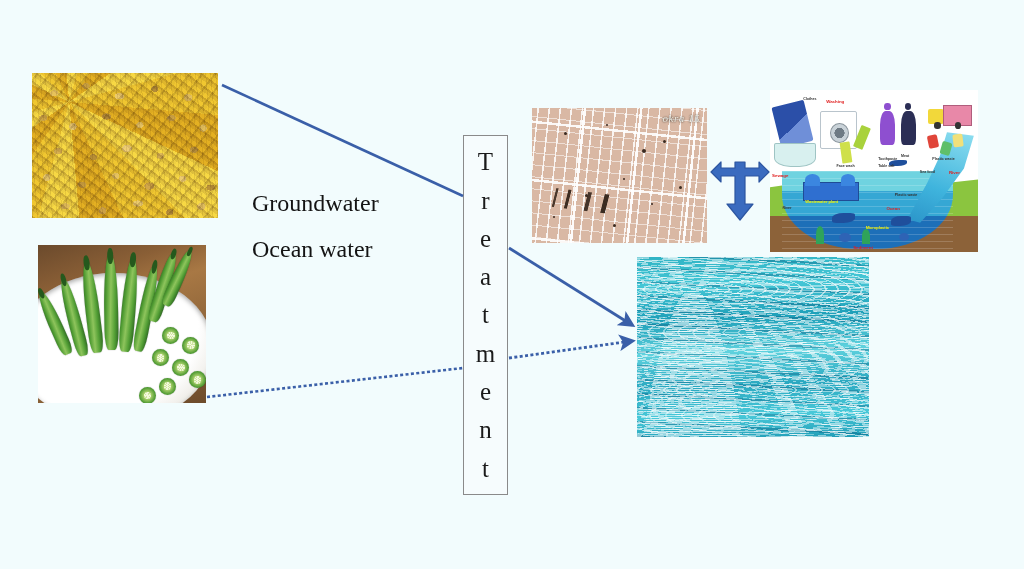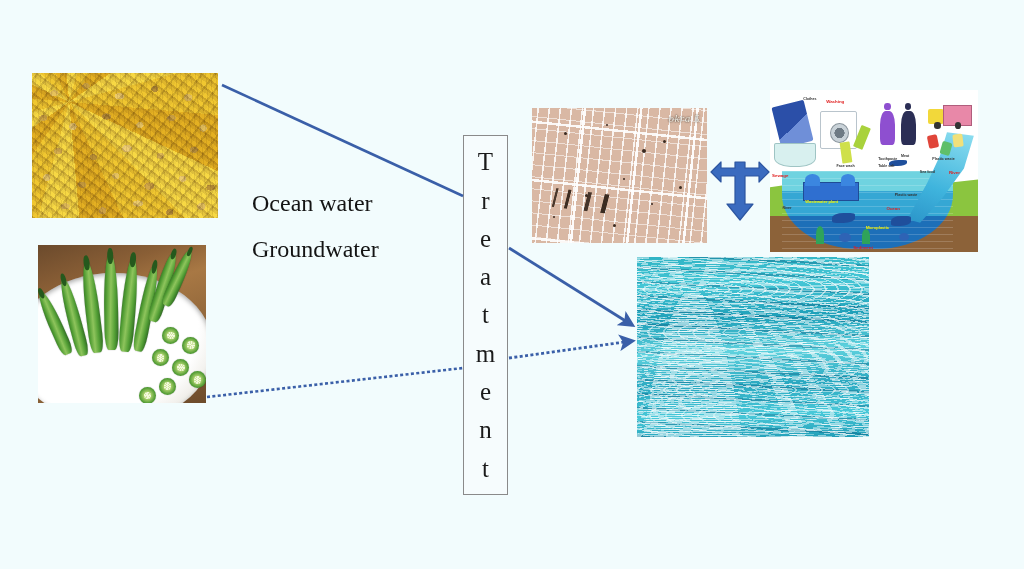--- a/index.html
+++ b/index.html
@@ -244,22 +244,22 @@
     <div class="slice" style="left:74%;top:52%;"></div>
     <div class="slice" style="left:86%;top:58%;"></div>
     <div class="slice" style="left:68%;top:66%;"></div>
     <div class="slice" style="left:80%;top:72%;"></div>
     <div class="slice" style="left:90%;top:80%;"></div>
     <div class="slice" style="left:72%;top:84%;"></div>
     <div class="slice" style="left:60%;top:90%;"></div>
   </div>
 
   <div id="sources">
+    <div>Groundwater</div>
     <div>Ocean water</div>
-    <div>Groundwater</div>
   </div>
 
   <div id="treatment">
     <span class="tchar">T</span>
     <span class="tchar">r</span>
     <span class="tchar">e</span>
     <span class="tchar">a</span>
     <span class="tchar">t</span>
     <span class="tchar">m</span>
     <span class="tchar">e</span>
@@ -276,21 +276,21 @@
     <div class="colony" style="left:18%;top:18%;width:3px;height:3px;"></div>
     <div class="colony" style="left:42%;top:12%;width:2px;height:2px;"></div>
     <div class="colony" style="left:63%;top:30%;width:4px;height:4px;"></div>
     <div class="colony" style="left:75%;top:24%;width:3px;height:3px;"></div>
     <div class="colony" style="left:52%;top:52%;width:2px;height:2px;"></div>
     <div class="colony" style="left:30%;top:64%;width:3px;height:3px;"></div>
     <div class="colony" style="left:68%;top:70%;width:2px;height:2px;"></div>
     <div class="colony" style="left:84%;top:58%;width:3px;height:3px;"></div>
     <div class="colony" style="left:12%;top:80%;width:2px;height:2px;"></div>
     <div class="colony" style="left:46%;top:86%;width:3px;height:3px;"></div>
-    <div class="okra-label">okra 5</div>
+    <div class="okra-label">okra 15</div>
   </div>
 
   <div id="tarrow">
     <svg width="62" height="72" viewBox="0 0 62 72">
       <path d="M31 4 L31 4 M2 20 L12 10 L12 16 L26 16 L26 10 L36 10 L36 16 L50 16 L50 10 L60 20 L50 30 L50 24 L36 24 L36 52 L44 52 L31 68 L18 52 L26 52 L26 24 L12 24 L12 30 Z" fill="#3a6bbf" stroke="#2c55a0" stroke-width="1.2" stroke-linejoin="round"></path>
     </svg>
   </div>
 
   <div class="panel" id="pollution">
     <div class="pol-sky"></div>

